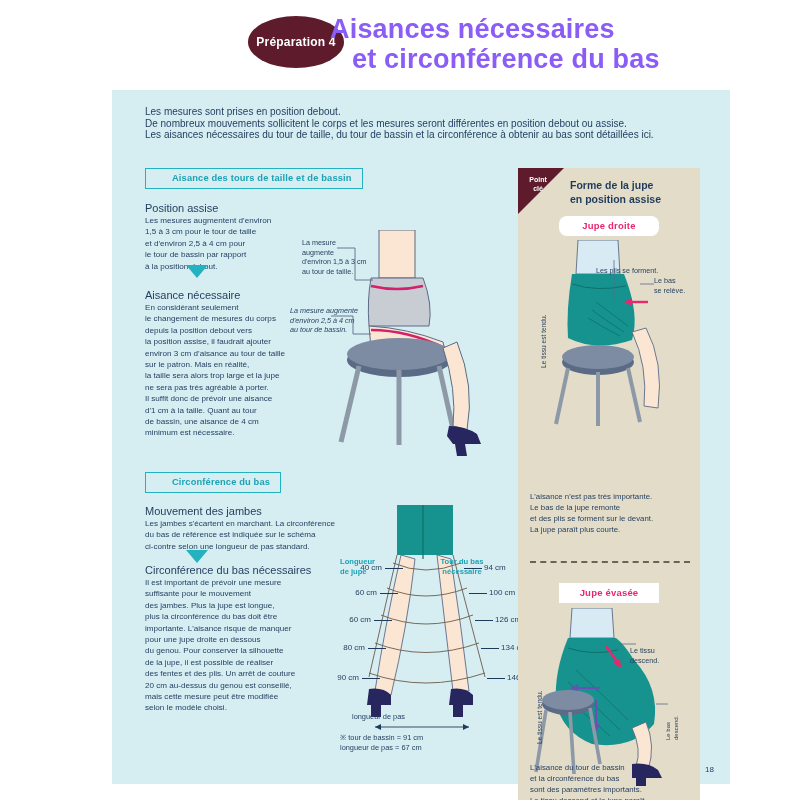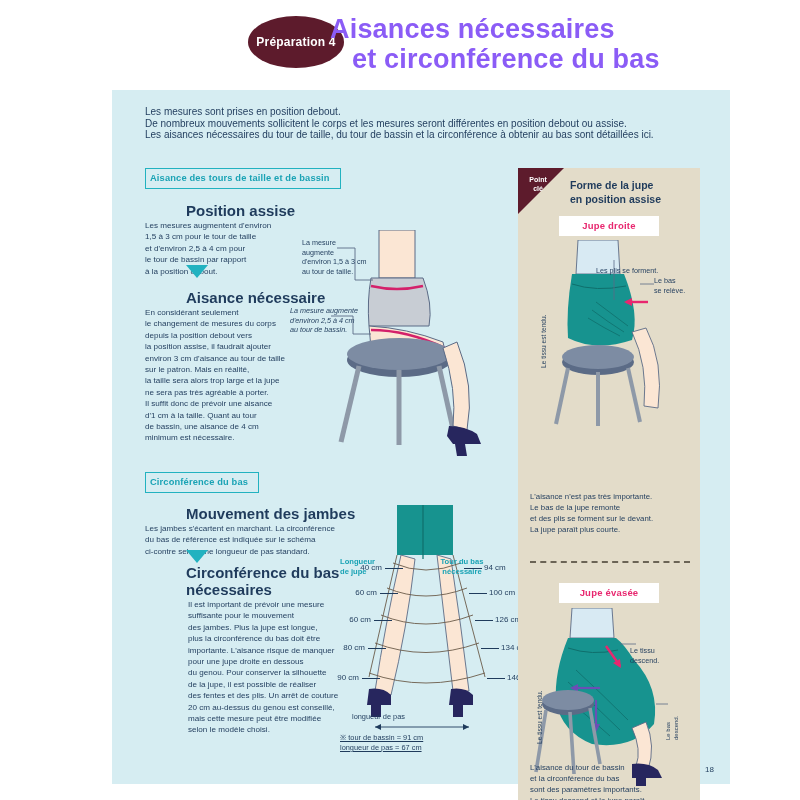--- a/index.html
+++ b/index.html
@@ -48,29 +48,29 @@
     font-size: 10px; line-height: 11.6px; color: #1f3b5c;
   }
 
   
   .chip {
     position: absolute;
     border: 1.3px solid #22b2c0;
     background: #d6edf2;
     color: #1aa3b5;
     font-size: 9.3px; font-weight: bold;
-    padding: 4px 10px 5px 4px;
+    padding: 4px 10px 5px 26px;
     letter-spacing: .15px;
     white-space: nowrap;
   }
   #chip-1 { left: 33px; top: 78px; }
   #chip-2 { left: 33px; top: 382px; }
 
   .block { position: absolute; color: #1f3b5c; }
-  .block .h { font-weight: bold; font-size: 15px; display:block; margin-bottom: 1px; margin-left: 41px;}
+  .block .h { font-weight: normal; font-size: 11px; display:block; margin-bottom: 1px;}
   .block .b { font-size: 8.1px; line-height: 11.4px; display:block; }
 
   #blk-assise { left: 33px; top: 112px; width: 190px; }
   #blk-aisance { left: 33px; top: 199px; width: 205px; }
   #blk-jambes  { left: 33px; top: 415px; width: 215px; }
   #blk-circ    { left: 33px; top: 474px; width: 205px; }
 
   .arrow-down {
     position: absolute; width: 0; height: 0;
     border-left: 11px solid transparent;
@@ -100,21 +100,21 @@
   }
   .beige-title {
     position: absolute; left: 52px; top: 10px; width: 124px;
     color: #1f3b5c; font-size: 10.5px; font-weight: bold; line-height: 14px;
   }
   .white-tab {
     position: absolute; background: #ffffff;
     color: #e8276f; font-size: 9.5px; font-weight: bold;
     padding: 4px 0 5px 0; text-align: center; letter-spacing: .2px;
   }
-  #tab-droite { left: 41px; top: 48px; width: 100px; }
+  #tab-droite { left: 41px; top: 48px; width: 100px; border-radius: 8px; }
   #tab-evasee { left: 41px; top: 415px; width: 100px; }
 
   .beige-note {
     position: absolute; left: 12px; width: 166px;
     color: #1f3b5c; font-size: 7.8px; line-height: 11px;
   }
   #note-1 { top: 323px; }
   #note-2 { top: 594px; }
 
   .dashline {
@@ -150,21 +150,21 @@
   .tval {
     position: absolute; color: #1f3b5c; font-size: 8px;
   }
   .tleft  { text-align: right; width: 46px; }
   .tright { text-align: left;  width: 52px; }
 
   .tickline { position: absolute; height: 0; border-top: 1px solid #1f3b5c; }
 
   .footnote {
     position: absolute; left: 228px; top: 643px; width: 180px;
-    color: #1f3b5c; font-size: 7.4px; line-height: 10px; text-decoration: underline;
+    color: #1f3b5c; font-size: 7.4px; line-height: 10px;
   }
   .steplabel {
     position: absolute; left: 240px; top: 622px;
     color: #1f3b5c; font-size: 7.4px;
   }
 </style>
 </head>
 <body>
 
 <div id="page">
@@ -258,21 +258,21 @@
       <span class="h">Mouvement des jambes</span>
       <span class="b" style="white-space: pre-line;">Les jambes s'écartent en marchant. La circonférence
 du bas de référence est indiquée sur le schéma
 ci-contre selon une longueur de pas standard.</span>
     </div>
 
     <div class="arrow-down" id="arr-2"></div>
 
     <div class="block" id="blk-circ">
       <span class="h">Circonférence du bas nécessaires</span>
-      <span class="b" style="white-space: pre-line; margin-left: 43px;">Il est important de prévoir une mesure
+      <span class="b" style="white-space: pre-line;">Il est important de prévoir une mesure
 suffisante pour le mouvement
 des jambes. Plus la jupe est longue,
 plus la circonférence du bas doit être
 importante. L'aisance risque de manquer
 pour une jupe droite en dessous
 du genou. Pour conserver la silhouette
 de la jupe, il est possible de réaliser
 des fentes et des plis. Un arrêt de couture
 20 cm au-dessus du genou est conseillé,
 mais cette mesure peut être modifiée

